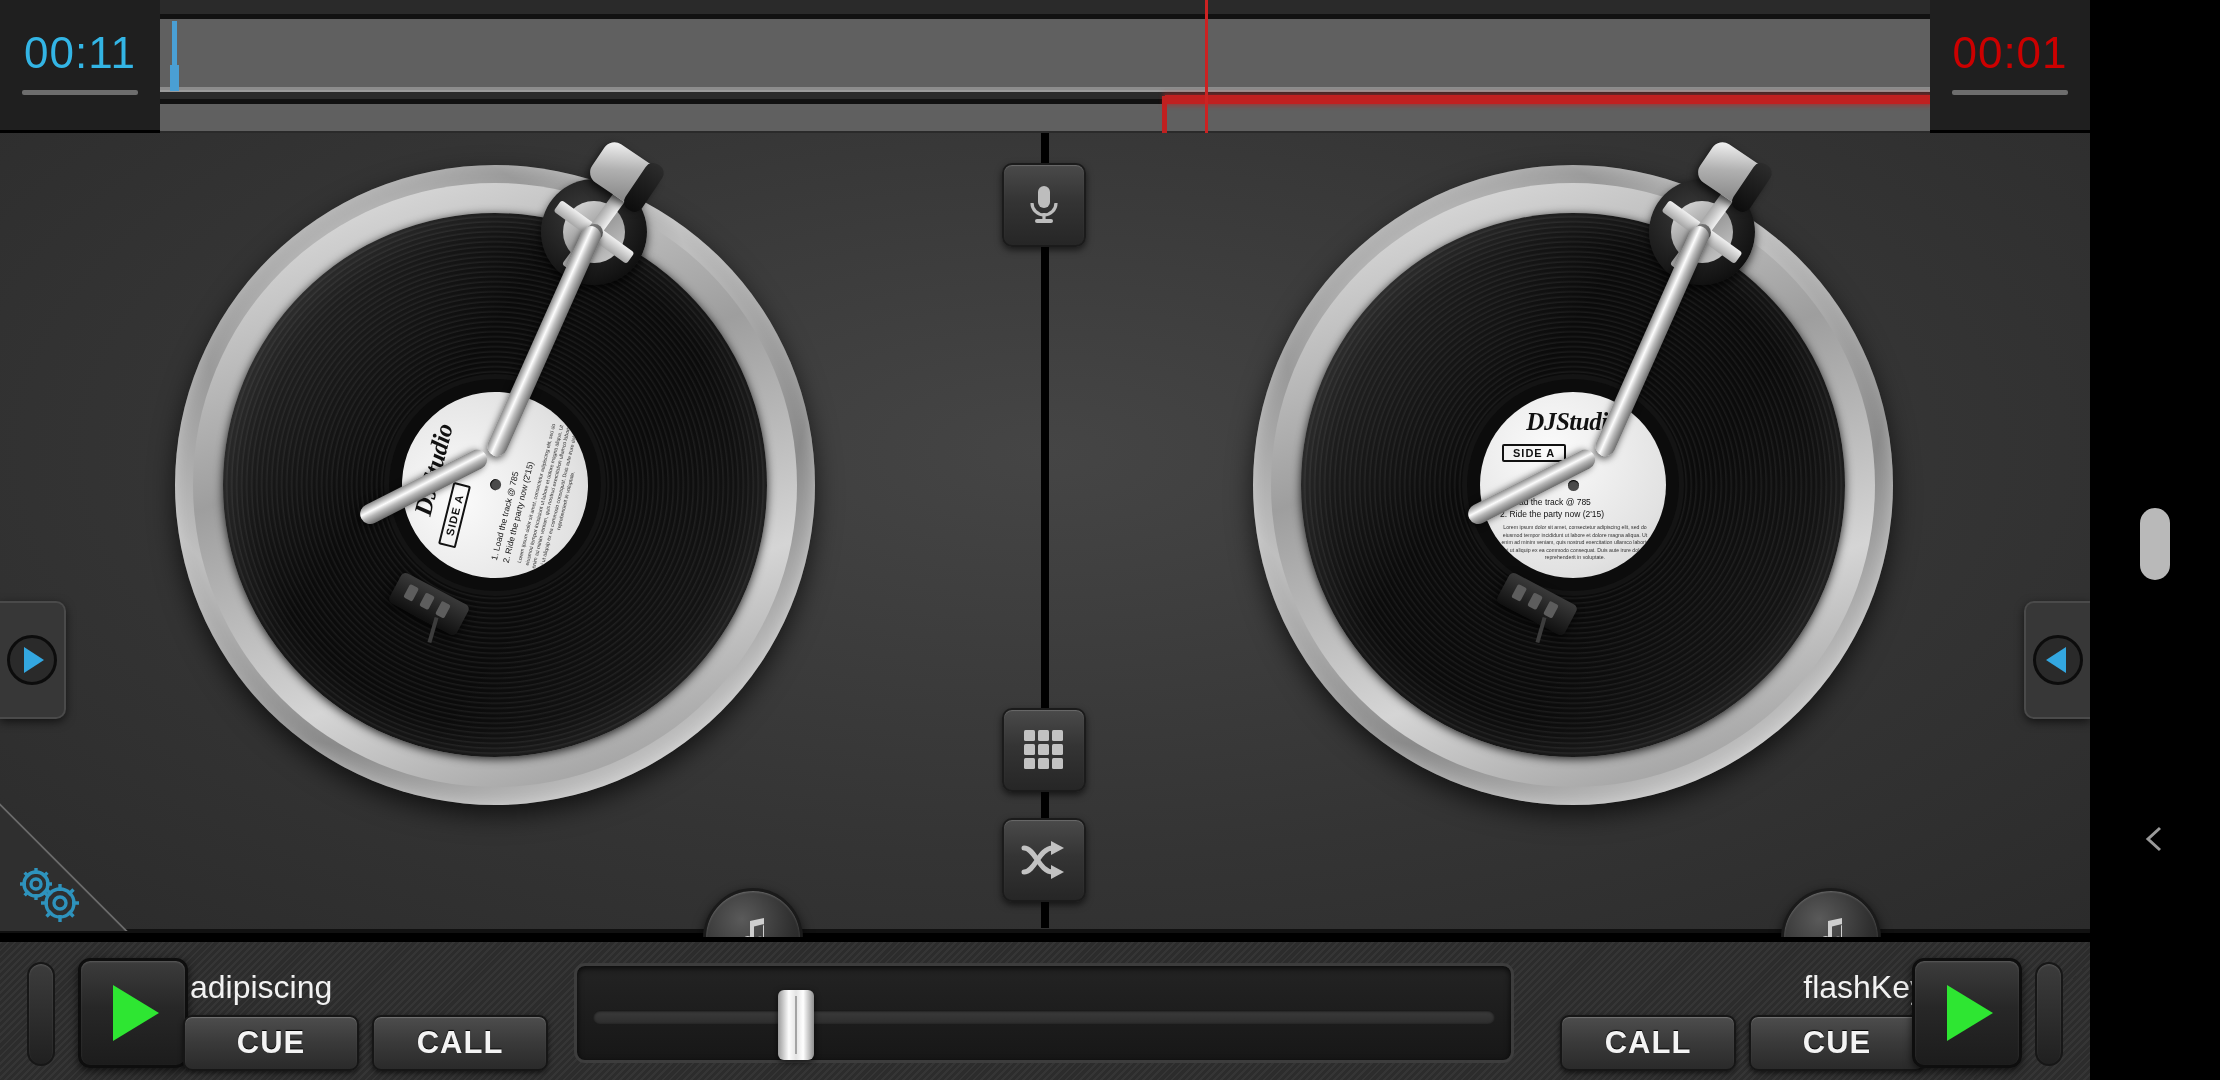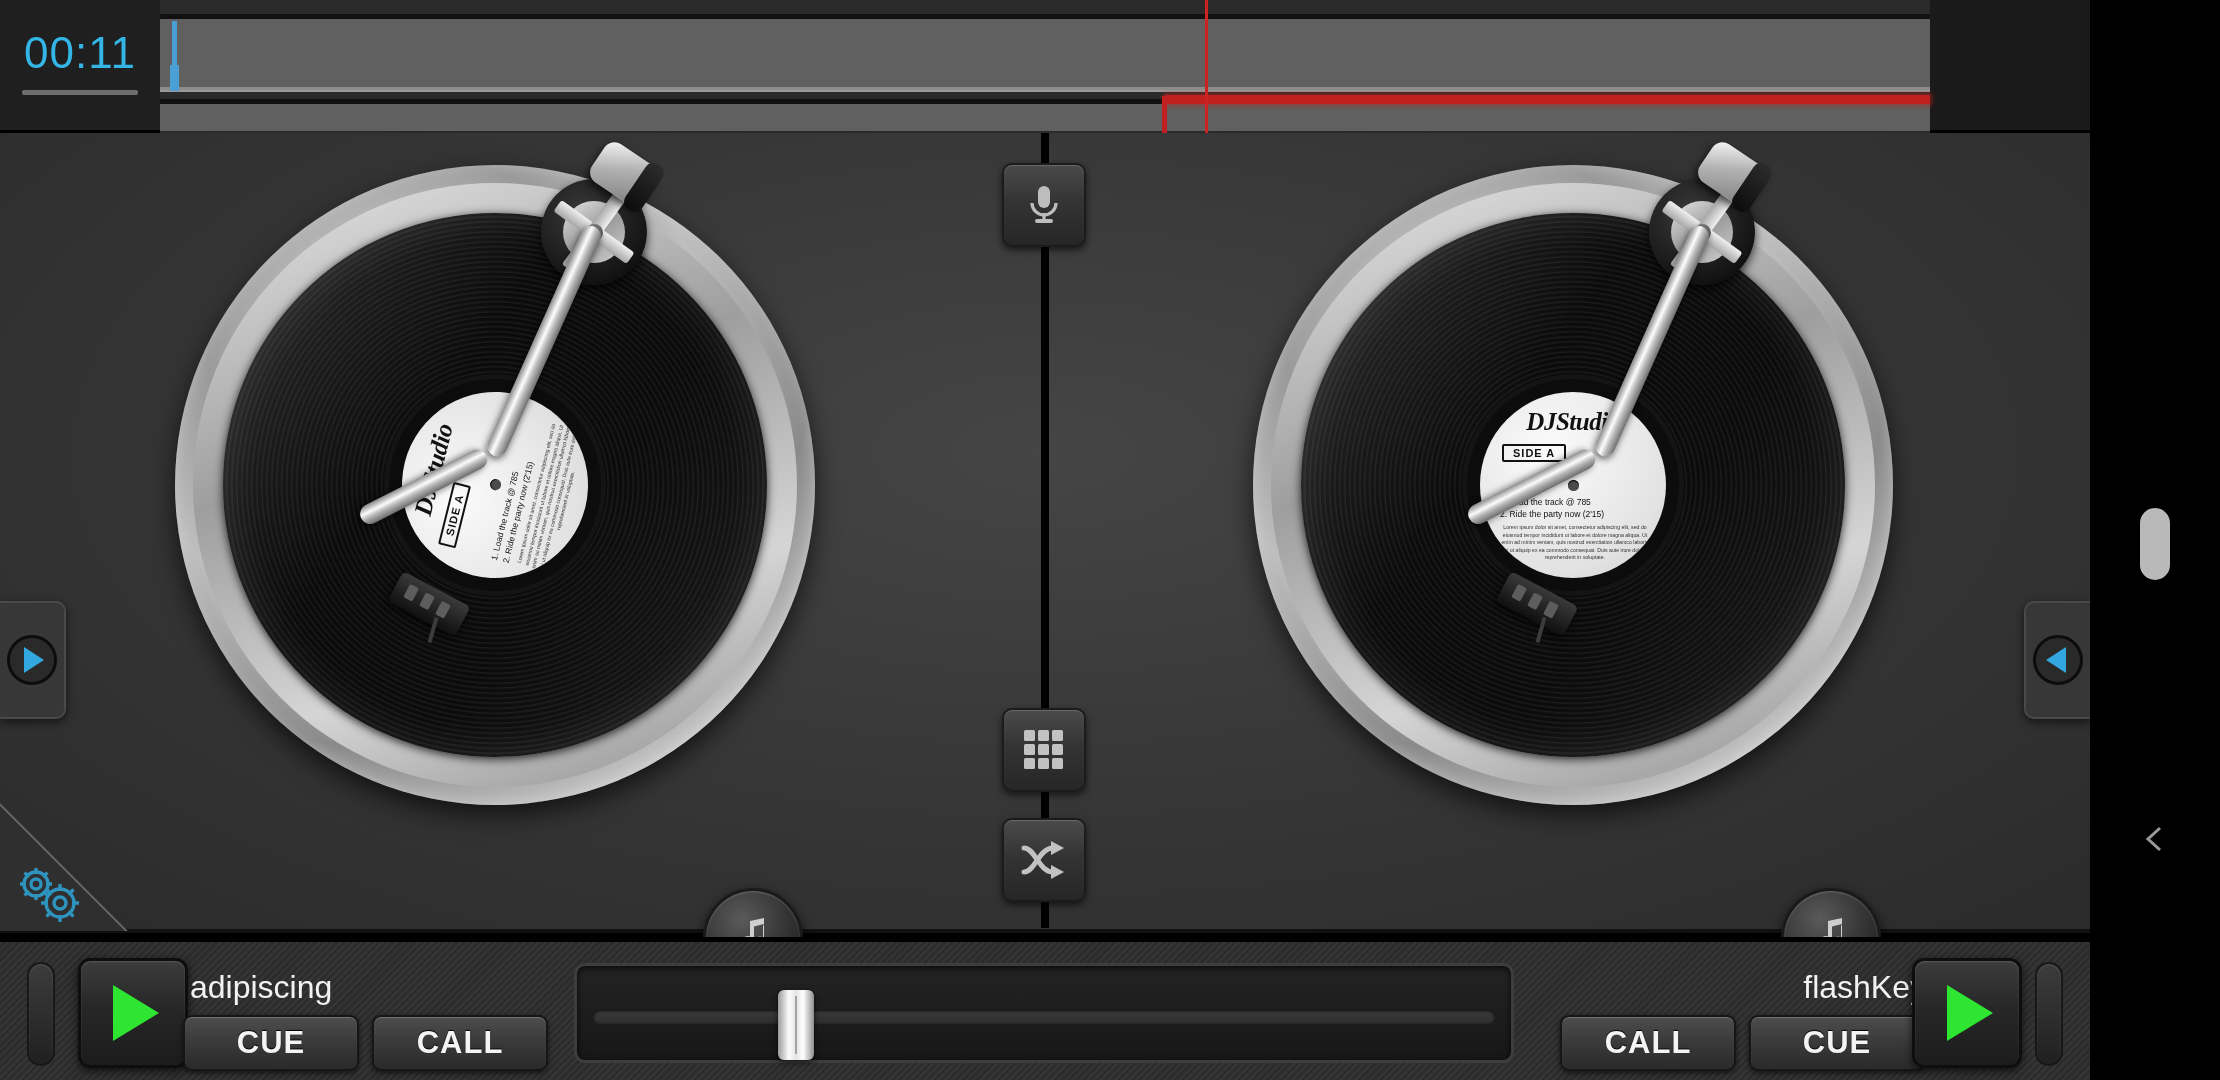--- a/index.html
+++ b/index.html
@@ -244,20 +244,24 @@
       <div class="lane top">
         <div class="edge-lo"></div>
         <div class="cueA"></div>
       </div>
       <div class="lane bot"></div>
       <div class="redband"></div>
       <div class="redtick"></div>
       <div class="playhead"></div>
     </div>
 
+    <div class="timer right">
+      <div class="val">00:01</div>
+      <div class="underline"></div>
+    </div>
   </div>
 
   <div class="decks">
 
     <div class="deck left">
       <div class="tt">
         <div class="platter">
           <div class="vinyl">
             <div class="labelring">
               <div class="label">

